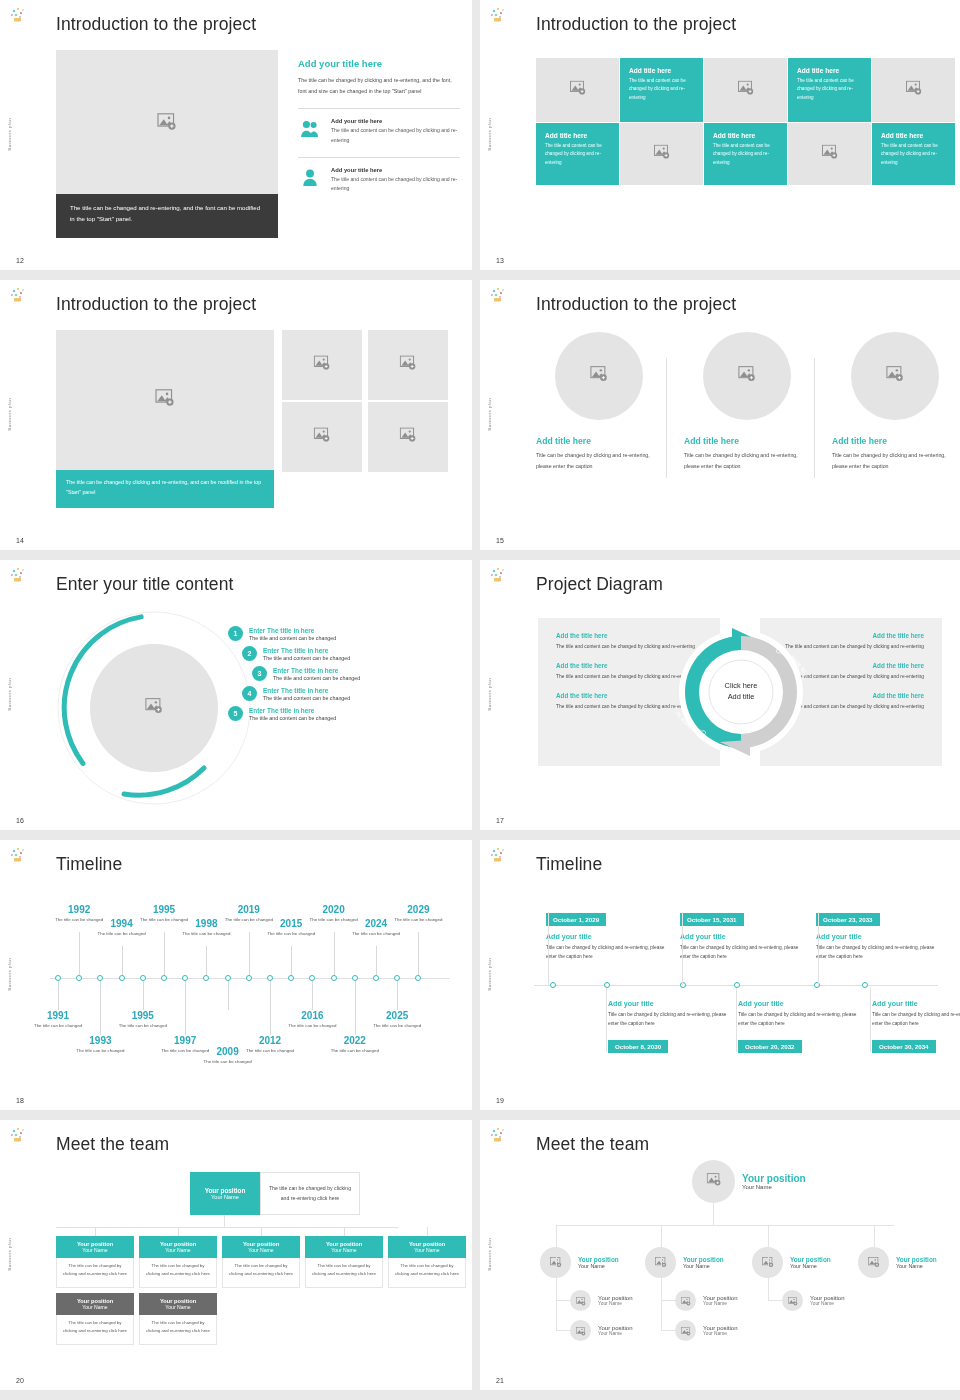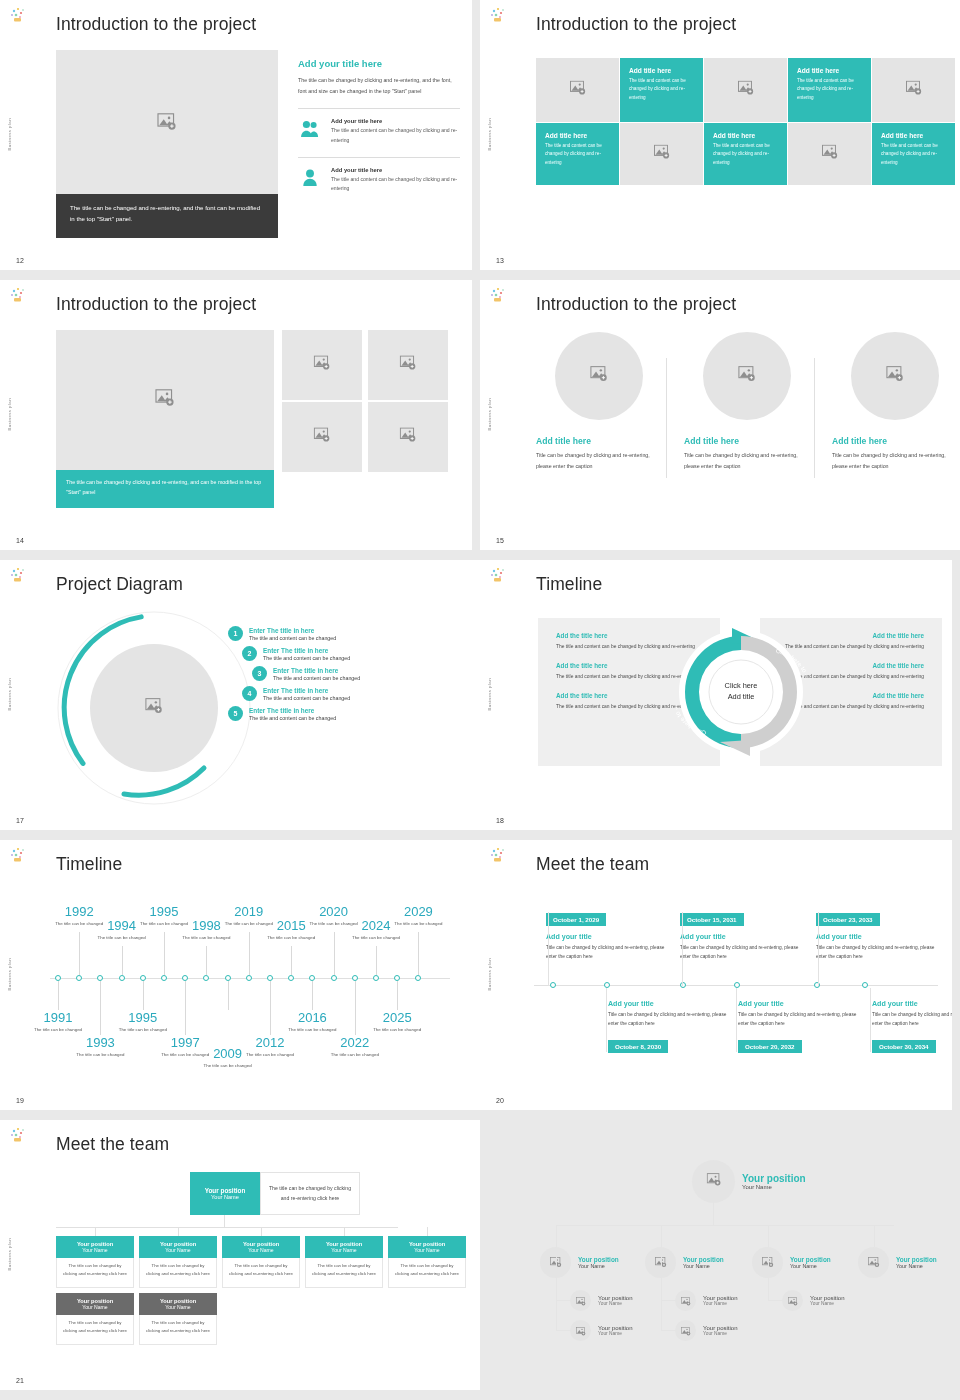--- a/index.html
+++ b/index.html
@@ -92,21 +92,21 @@
   .s17-hub{ position:absolute; left:676px; top:614px; width:130px; height:156px; }
   .s17-ctext{ position:absolute; left:50%; top:50%; transform:translate(-50%,-50%);
               text-align:center; font-size:7.4px; color:#2b2b2b; line-height:1.45; }
 
   
   .s18-axis{ position:absolute; left:50px; top:978px; width:400px; height:1px; background:#dfdfdf; }
   .s18-dot{ position:absolute; width:6px; height:6px; border-radius:50%; border:1.1px solid #2fbcb6;
             background:#fff; top:975px; }
   .s18-lead{ position:absolute; width:1px; background:#d9d9d9; }
   .s18-yr{ position:absolute; width:60px; text-align:center; }
-  .s18-y{ font-size:13px; font-weight:normal; color:#2aa9bd; }
+  .s18-y{ font-size:10px; font-weight:bold; color:#2aa9bd; }
   .s18-d{ font-size:4.4px; line-height:1.7; color:#565656; margin-top:1px;}
 
   
   .s19-axis{ position:absolute; left:534px; top:985px; width:404px; height:1px; background:#e0e0e0; }
   .s19-dot{ position:absolute; width:6px; height:6px; border-radius:50%; border:1.1px solid #2fbcb6;
             background:#fff; top:982px; }
   .s19-card{ position:absolute; width:124px; }
   .s19-date{ display:inline-block; background:#2fbcb6; color:#fff; font-size:6.2px; font-weight:bold;
              padding:3px 7px; }
   .s19-h{ font-size:7.1px; color:#2fbcb6; font-weight:bold; margin:7px 0 3px; }
@@ -325,20 +325,35 @@
           <circle cx="12" cy="11" r="1" fill="#f0a0c0"></circle>
           <rect x="6" y="12" width="7" height="3.4" rx="1" fill="#f2c469"></rect>
           <circle cx="4" cy="9" r=".9" fill="#b0a0e0"></circle>
           <circle cx="15" cy="4" r=".8" fill="#8ad4b0"></circle>
         </svg></div>
     <div class="vtext">Business plan</div>
     <div class="stitle">Introduction to the project</div>
     <div class="pgnum">15</div>
   </div>
 
+  <div class="slide col-l">
+    <div class="logo"><svg width="20" height="18" viewBox="0 0 20 18">
+          <circle cx="6" cy="5" r="1.2" fill="#6fc7e8"></circle>
+          <circle cx="10" cy="3" r="1" fill="#f0c040"></circle>
+          <circle cx="13" cy="7" r="1.1" fill="#e8736f"></circle>
+          <circle cx="8" cy="9" r="1.3" fill="#8ad4b0"></circle>
+          <circle cx="12" cy="11" r="1" fill="#f0a0c0"></circle>
+          <rect x="6" y="12" width="7" height="3.4" rx="1" fill="#f2c469"></rect>
+          <circle cx="4" cy="9" r=".9" fill="#b0a0e0"></circle>
+          <circle cx="15" cy="4" r=".8" fill="#8ad4b0"></circle>
+        </svg></div>
+    <div class="vtext">Business plan</div>
+    <div class="stitle">Enter your title content</div>
+    <div class="pgnum">16</div>
+  </div>
 
   <div class="slide">
     <div class="logo"><svg width="20" height="18" viewBox="0 0 20 18">
           <circle cx="6" cy="5" r="1.2" fill="#6fc7e8"></circle>
           <circle cx="10" cy="3" r="1" fill="#f0c040"></circle>
           <circle cx="13" cy="7" r="1.1" fill="#e8736f"></circle>
           <circle cx="8" cy="9" r="1.3" fill="#8ad4b0"></circle>
           <circle cx="12" cy="11" r="1" fill="#f0a0c0"></circle>
           <rect x="6" y="12" width="7" height="3.4" rx="1" fill="#f2c469"></rect>
           <circle cx="4" cy="9" r=".9" fill="#b0a0e0"></circle>

